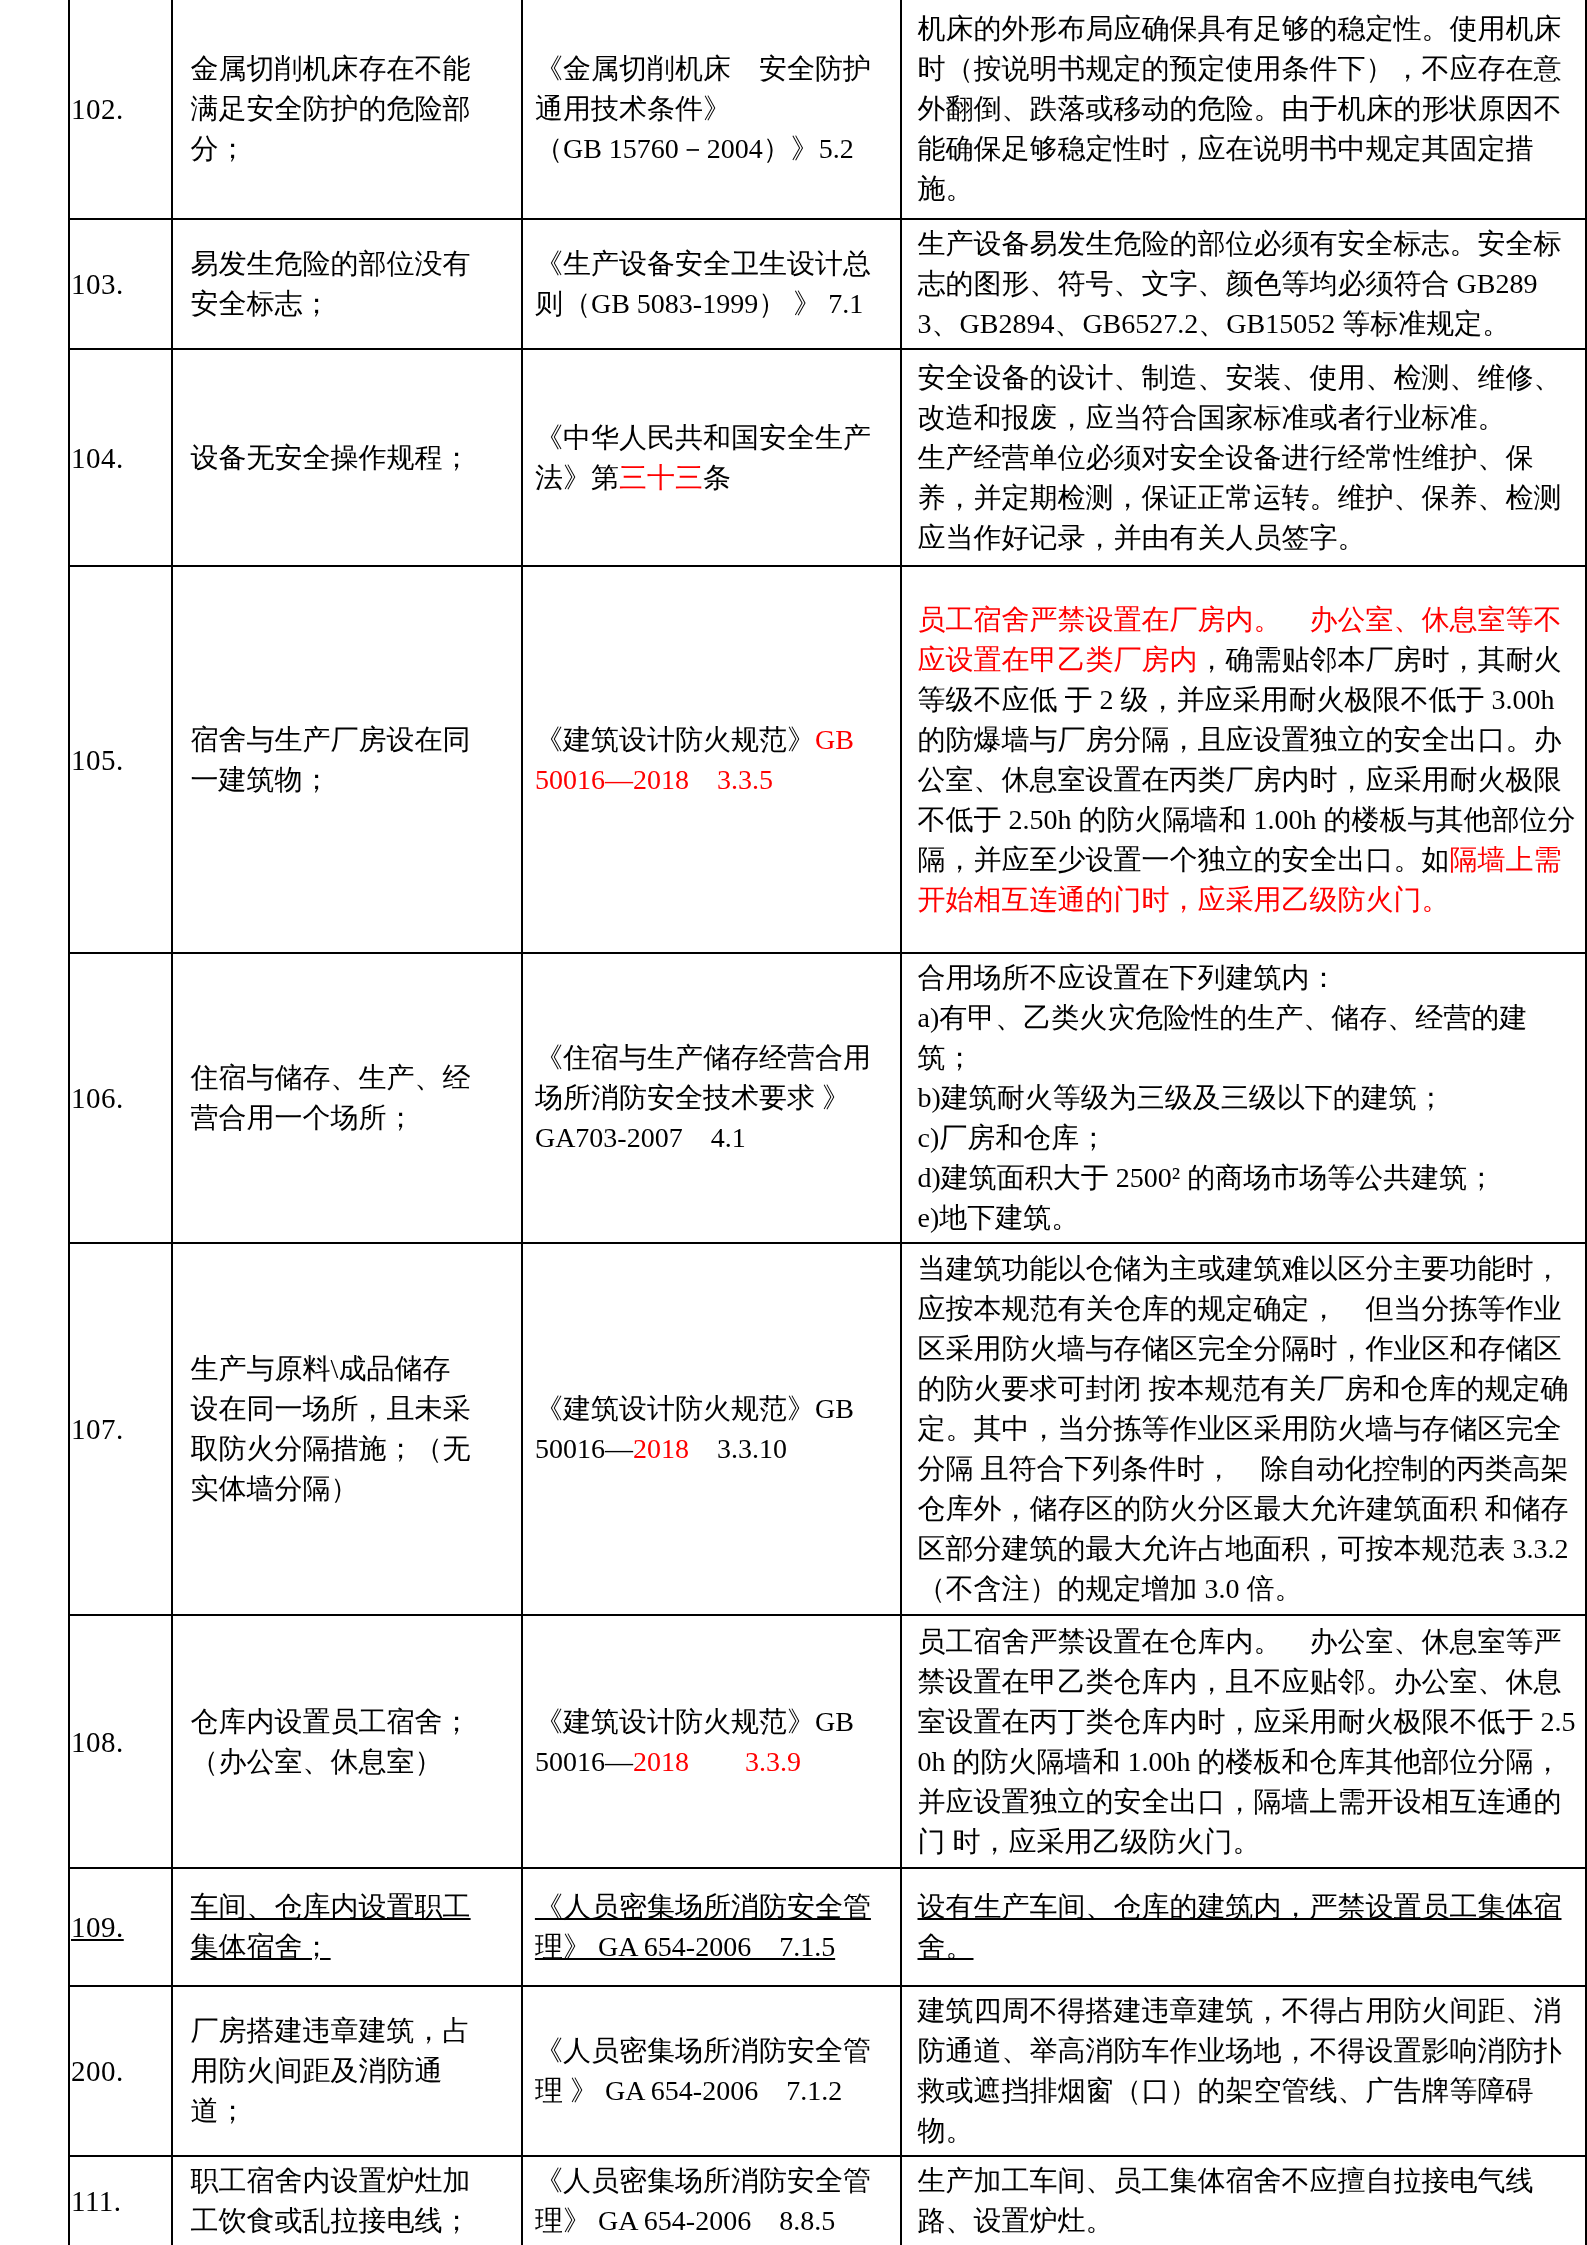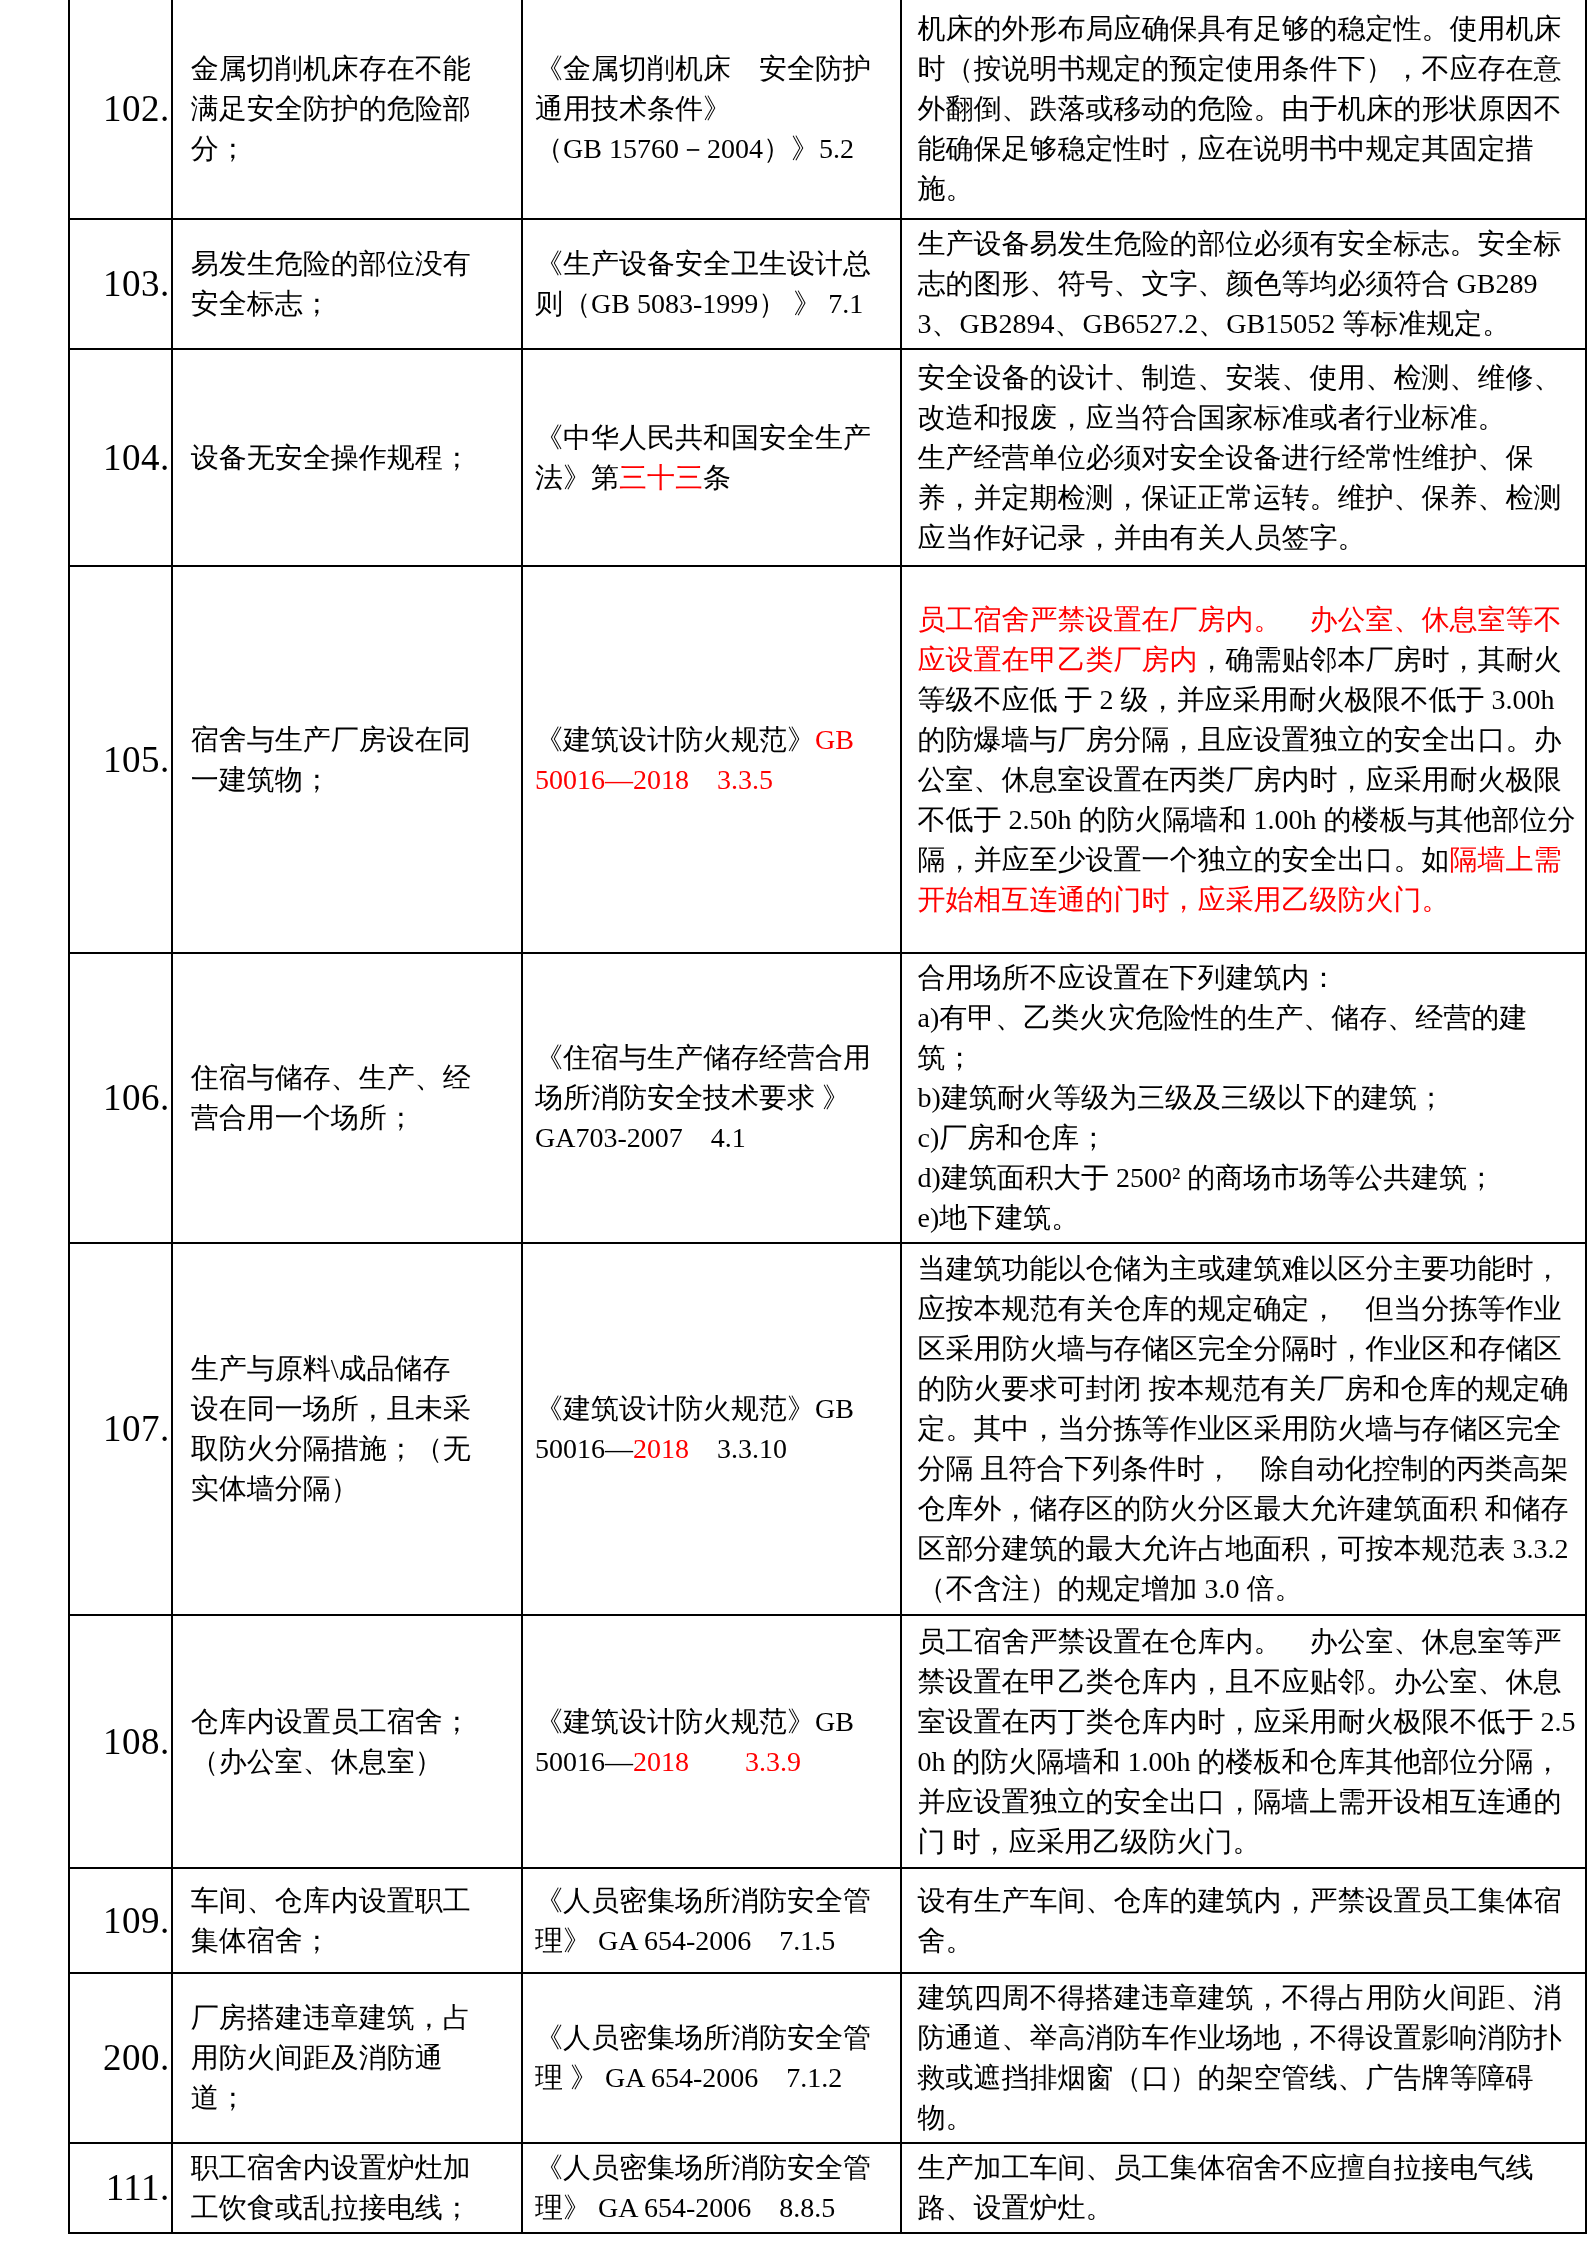--- a/index.html
+++ b/index.html
@@ -29,22 +29,22 @@
     font-size: 28px;
     line-height: 40px;
     white-space: pre-wrap;
     overflow: hidden;
     position: relative;
     word-break: break-all;
   }
   .doc-table tr.first td { border-top: none; }
   td.c-num {
     width: 100px;
-    text-align: right;
-    font-size: 37px;
+    text-align: left;
+    font-size: 29px;
     letter-spacing: 0.5px;
   }
   td.c-problem {
     width: 317px;
     padding: 4px 18px 4px 18px;
     margin-top: 16px;
   }
   td.c-standard {
     width: 370px;
     padding: 4px 0 4px 12px;
@@ -63,21 +63,21 @@
   .red { color: var(--accent-red, #ff0000); }
   
   tr.r102 { height: 219px; }
   tr.r103 { height: 119px; }
   tr.r104 { height: 217px; }
   tr.rhdr { height: 68px;  }
   tr.r105 { height: 387px; }
   tr.r106 { height: 255px; }
   tr.r107 { height: 372px; }
   tr.r108 { height: 253px; }
-  tr.r109 { height: 105px;  }
+  tr.r109 { height: 118px; text-decoration: underline;  }
   tr.r110 { height: 166px; }
   tr.r111 { height: 76px;  }
 </style>
 </head>
 <body>
 
 <table class="doc-table">
   <tbody>
     <tr class="r102 first">
       <td class="c-num">102.</td>

